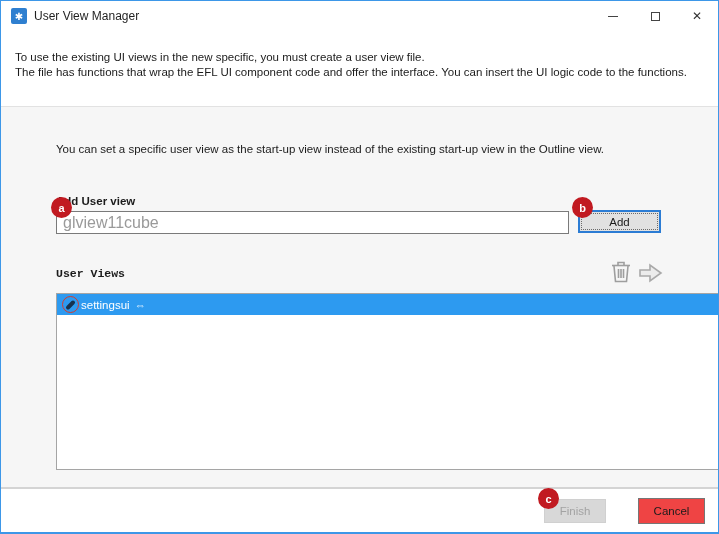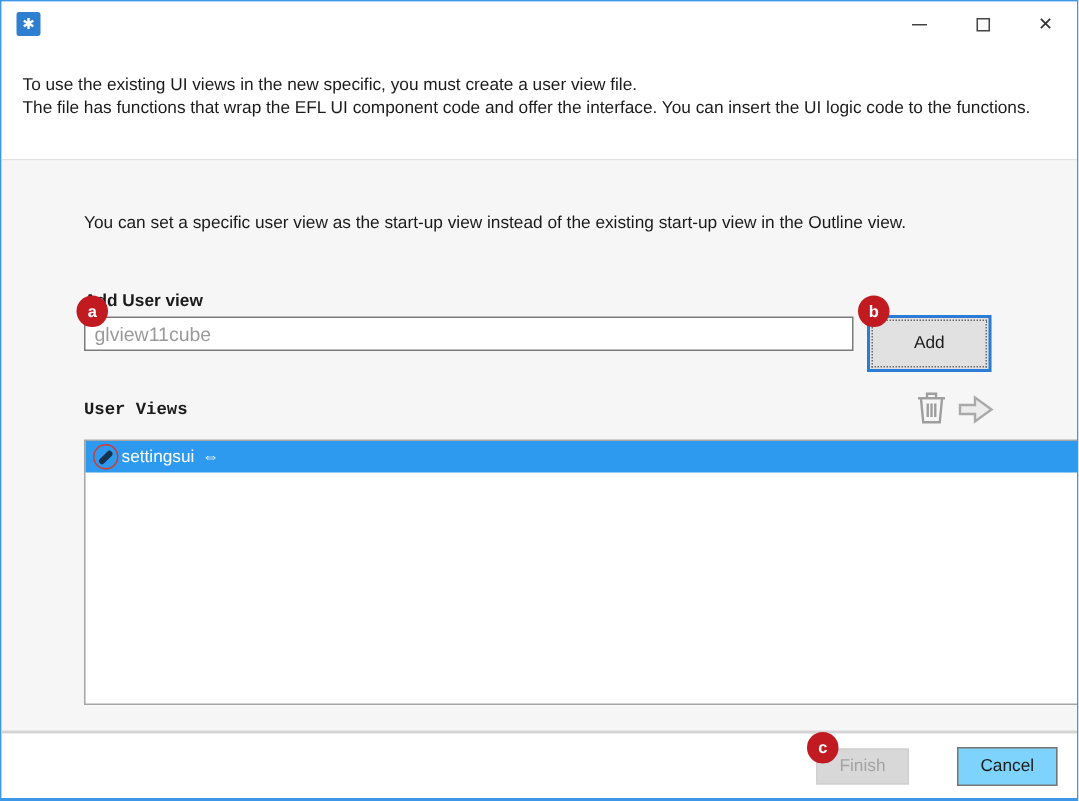--- a/index.html
+++ b/index.html
@@ -27,31 +27,31 @@
   #header { position:absolute; left:0; top:30px; right:0; height:76px; background:#ffffff; border-bottom:1px solid #e2e2e2; }
   #header .desc { position:absolute; left:14px; top:19px; font-size:11.5px; line-height:15px; color:#1b1b1b; white-space:nowrap; }
   
   #body { position:absolute; left:0; top:106px; right:0; height:381px; background:#f6f6f6; }
   .intro { position:absolute; left:55px; top:36px; font-size:11.5px; color:#1b1b1b; white-space:nowrap; }
   .section-label { position:absolute; font-size:11.5px; font-weight:bold; color:#1b1b1b; }
   #add-label { left:55px; top:88px; }
   #view-input {
     position:absolute; left:55px; top:104px; width:513px; height:23px;
     border:1px solid #7a7a7a; background:#fff; font-family:"Liberation Sans", sans-serif;
-    font-size:13px; color:#9a9a9a; padding:0 6px;
+    font-size:16px; color:#9a9a9a; padding:0 6px;
   }
   .badge {
     position:absolute; width:21px; height:21px; border-radius:50%;
     background:#c11a21; color:#ffffff; font-size:11px; font-weight:bold;
     display:flex; align-items:center; justify-content:center; z-index:5;
   }
   #badge-a { left:50px; top:90px; }
   #badge-b { left:571px; top:90px; }
   #add-button {
-    position:absolute; left:577px; top:103px; width:83px; height:38px;
+    position:absolute; left:577px; top:103px; width:83px; height:23px;
     background:#e1e1e1; border:2px solid #2b7cd4;
     outline:1px dotted #6b6b6b; outline-offset:-4px;
     font-family:"Liberation Sans", sans-serif; font-size:11.5px; color:#1b1b1b;
   }
   #views-label { left:55px; top:160px;font-family:Liberation Mono, monospace; }
   .tool-btn { position:absolute; background:transparent; border:none; padding:0; }
   #trash-button { left:609px; top:153px; width:22px; height:24px; }
   #promote-button { left:637px; top:155px; width:26px; height:22px; }
   
   #listbox {
@@ -72,31 +72,32 @@
   
   #footer { position:absolute; left:0; bottom:0; right:0; height:45px; background:#ffffff; border-top:2px solid #d4d4d4;padding-left:44px; }
   #badge-c { left:537px; top:381px; }
   #finish-button {
     position:absolute; left:543px; bottom:9px; width:62px; height:24px;
     background:#d8d8d8; border:1px solid #d0d0d0; color:#a3a3a3;
     font-family:"Liberation Sans", sans-serif; font-size:11.5px;
   }
   #cancel-button {
     position:absolute; left:637px; bottom:8px; width:67px; height:26px;
-    background:#7dd3fc; border:1px solid #767676; color:#1b1b1b;
+    background:#ef4444; border:1px solid #767676; color:#1b1b1b;
     font-family:"Liberation Sans", sans-serif; font-size:11.5px;text-align:center;
   }
 </style>
 </head>
 <body>
 
 <div id="window">
 
   <div id="titlebar">
     <div id="app-icon"></div>
+    <div id="title-text">User View Manager</div>
     <div id="win-controls">
       <button class="win-btn" title="Minimize">
         <span class="glyph-min"></span>
       </button>
       <button class="win-btn" title="Maximize">
         <span class="glyph-max"></span>
       </button>
       <button class="win-btn" title="Close">
         <span class="glyph-close">✕</span>
       </button>

